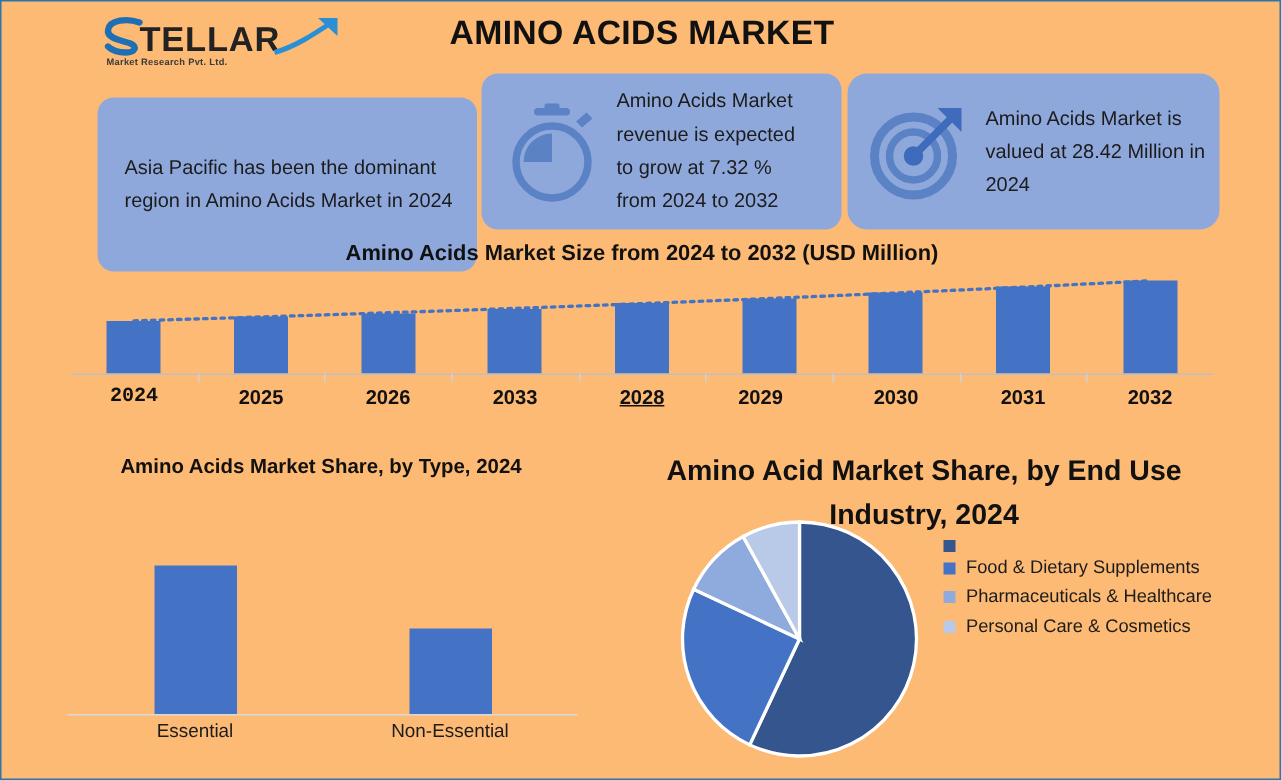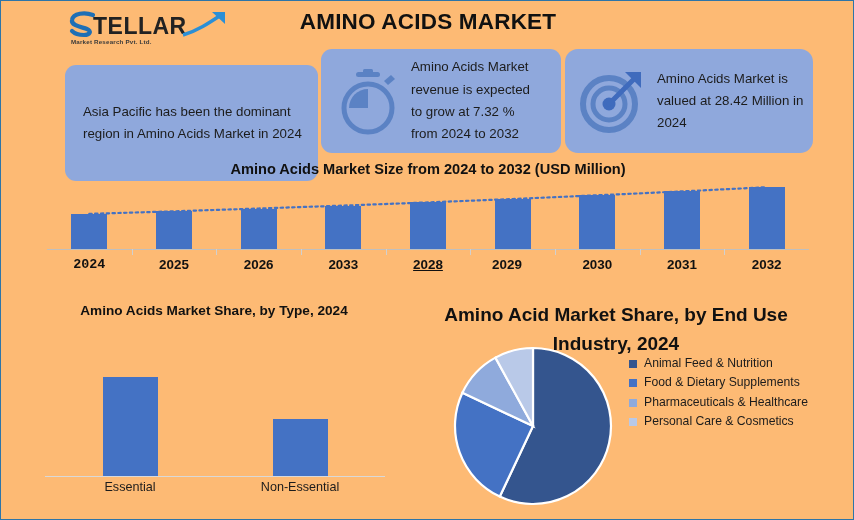--- a/index.html
+++ b/index.html
@@ -235,21 +235,20 @@
         <path d="M 80 80 L 80.00 2.00 A 78 78 0 1 1 46.79 150.58 Z" fill="#34558e" stroke="#ffffff" stroke-width="2.2"></path>
         <path d="M 80 80 L 46.79 150.58 A 78 78 0 0 1 9.42 46.79 Z" fill="#4472c4" stroke="#ffffff" stroke-width="2.2"></path>
         <path d="M 80 80 L 9.42 46.79 A 78 78 0 0 1 42.42 11.65 Z" fill="#8faadc" stroke="#ffffff" stroke-width="2.2"></path>
         <path d="M 80 80 L 42.42 11.65 A 78 78 0 0 1 80.00 2.00 Z" fill="#b9c9e8" stroke="#ffffff" stroke-width="2.2"></path>
       </svg>
     </div>
 
   <div id="pie-legend">
       <div class="legend-row">
         <span class="legend-swatch" style="background: rgb(52, 85, 142);"></span>
-        <span class="legend-label">Animal Feed &amp; Nutrition</span>
       </div>
       <div class="legend-row">
         <span class="legend-swatch" style="background: rgb(68, 114, 196);"></span>
         <span class="legend-label">Food &amp; Dietary Supplements</span>
       </div>
       <div class="legend-row">
         <span class="legend-swatch" style="background: rgb(143, 170, 220);"></span>
         <span class="legend-label">Pharmaceuticals &amp; Healthcare</span>
       </div>
       <div class="legend-row">

